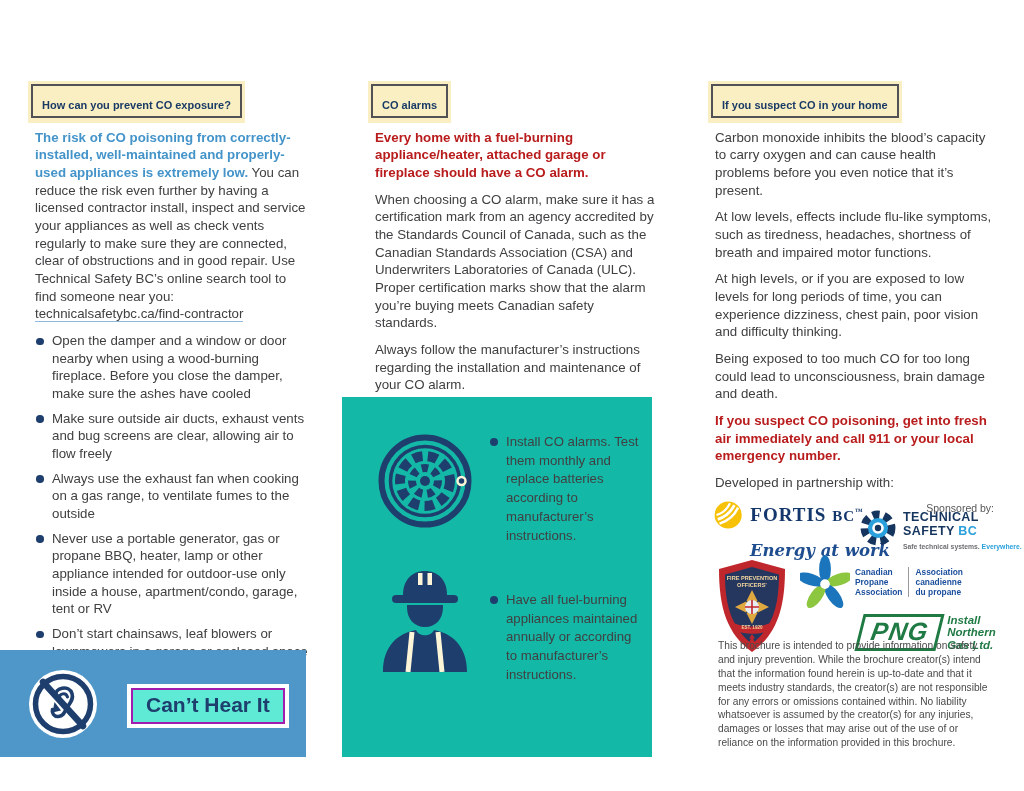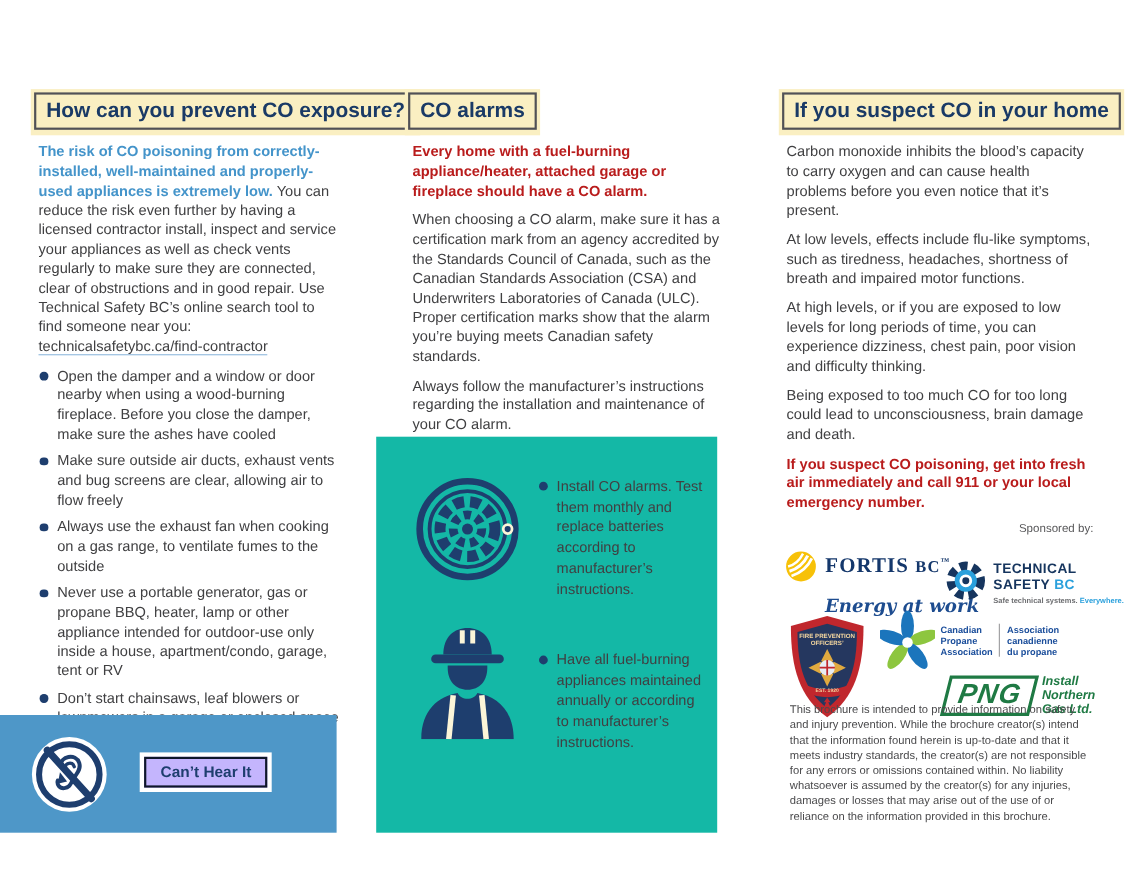--- a/index.html
+++ b/index.html
@@ -15,22 +15,22 @@
   .col { position:absolute; top:81px; font-size:13.3px; line-height:1.33; }
   #col-left  { left:28px;  width:282px; }
   #col-mid   { left:368px; width:288px; }
   #col-right { left:708px; width:286px; }
   .col .flow { margin-left:7px; }
 
   
   .hdr { display:inline-block; background:#FAEFC2; padding:3px 3px 5px 3px; margin-bottom:6px; }
   .hdr-inner {
     border:2px solid #515156; background:#FAEFC2;
-    padding:2px 9px 3px 9px;
-    font-size:19px; font-weight:bold; color:#1A3A66; white-space:nowrap;
+    padding:12px 9px 3px 9px;
+    font-size:11px; font-weight:bold; color:#1A3A66; white-space:nowrap;
   }
 
   p { margin:0 0 9px 0; }
   .lead-blue { color:#4494CA; font-weight:bold; }
   p.blue { color:#b91c1c; font-weight:bold; margin-bottom:9px; }
   .link { color:#404042; text-decoration:none; border-bottom:1.5px solid #8FB8DC; cursor:pointer; }
 
   
   ul.tips { list-style:none; margin:4px 0 0 0; padding:0 0 0 7px; }
   ul.tips li { position:relative; padding-left:17px; margin-bottom:7px; }
@@ -40,22 +40,22 @@
   }
 
   
   #hear-panel {
     position:absolute; left:0; top:650px; width:306px; height:107px;
     background:#4E97C8;
   }
   #hear-panel svg { position:absolute; left:28px; top:19px; }
   #cant-hear-btn {
     position:absolute; left:131px; top:38px;
-    background:#c4b5fd; border:2px solid #0f172a; box-shadow:0 0 0 4px #ffffff;
-    color:#1E3E6E; font-weight:bold; font-size:14px;
+    background:#5eead4; border:2px solid #a21caf; box-shadow:0 0 0 4px #ffffff;
+    color:#1E3E6E; font-weight:bold; font-size:21px;
     padding:3px 13px 5px 13px; white-space:nowrap; cursor:pointer;
   }
 
   
   #alarm-box {
     position:absolute; left:342px; top:397px; width:310px; height:360px;
     background:#14b8a6;
   }
   .mini-bullet { position:absolute; display:flex; width:152px; font-size:13.2px; line-height:1.42; }
   .mini-bullet .dot {
@@ -193,20 +193,21 @@
   <div class="col" id="col-right">
     <div class="hdr">
       <div class="hdr-inner">If you suspect CO in your home</div>
     </div>
     <div class="flow">
       <p>Carbon monoxide inhibits the blood’s capacity to carry oxygen and can cause health problems before you even notice that it’s present.</p>
       <p>At low levels, effects include flu-like symptoms, such as tiredness, headaches, shortness of breath and impaired motor functions.</p>
       <p>At high levels, or if you are exposed to low levels for long periods of time, you can experience dizziness, chest pain, poor vision and difficulty thinking.</p>
       <p>Being exposed to too much CO for too long could lead to unconsciousness, brain damage and death.</p>
       <p class="blue">If you suspect CO poisoning, get into fresh air immediately and call 911 or your local emergency number.</p>
+      <div class="partnership">Developed in partnership with:</div>
       <div class="sponsored">Sponsored by:</div>
     </div>
   </div>
 
   <div id="logos">
 
     <div class="logo" id="fortis-logo">
       <div id="fortis-row">
         <svg width="46" height="46" viewBox="0 0 46 46">
           <circle cx="23" cy="23" r="22" fill="#F7C108"></circle>

